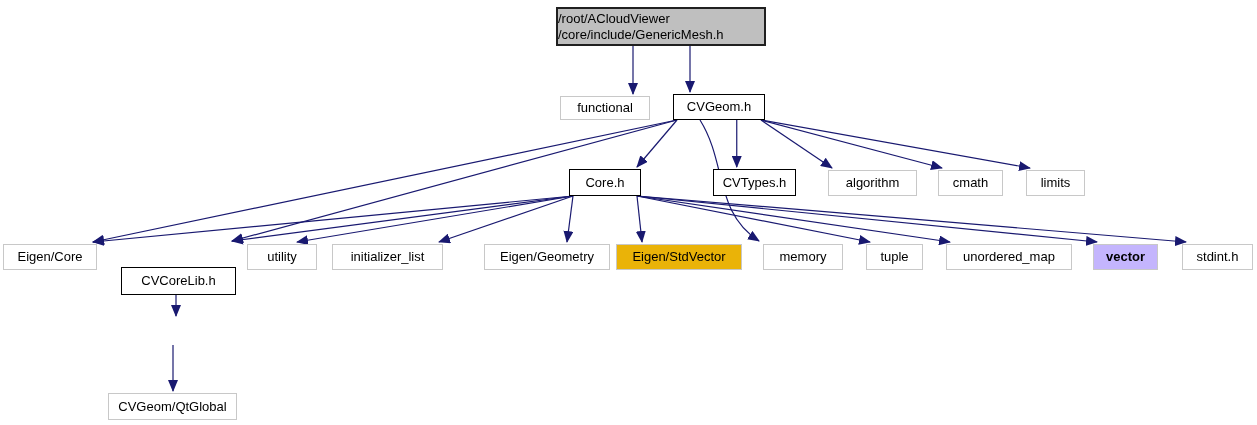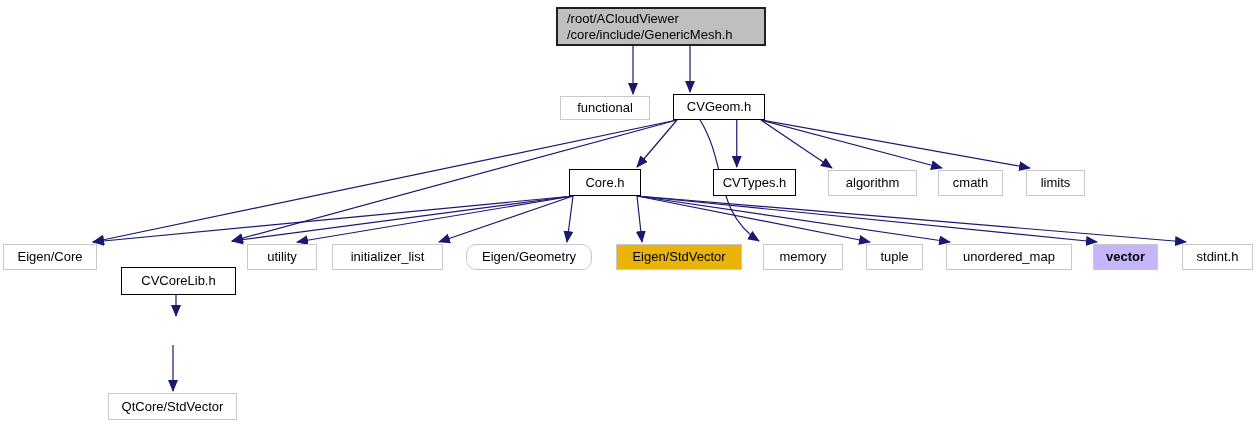--- a/index.html
+++ b/index.html
@@ -34,21 +34,20 @@
     justify-content: center;
     font-size: 13px;
     line-height: 16px;
     color: #000000;
     white-space: nowrap;
     background: #ffffff;
   }
   .node.main {
     justify-content: flex-start;
     text-align: left;
-    padding-left: 9px;
     white-space: pre-line;
     border: 2px solid #202020;
   }
   .node.linked {
     border: 1.4px solid #000000;
   }
   .node.plain {
     border: 1px solid #c8c8c8;
   }
 </style>
@@ -94,21 +93,21 @@
     <div class="node linked" style="left: 673px; top: 94px; width: 92px; height: 26px; background: rgb(255, 255, 255);">CVGeom.h</div>
     <div class="node linked" style="left: 569px; top: 169px; width: 72px; height: 27px; background: rgb(255, 255, 255);">Core.h</div>
     <div class="node linked" style="left: 713px; top: 169px; width: 83px; height: 27px; background: rgb(255, 255, 255);">CVTypes.h</div>
     <div class="node plain" style="left: 828px; top: 170px; width: 89px; height: 26px; background: rgb(255, 255, 255);">algorithm</div>
     <div class="node plain" style="left: 938px; top: 170px; width: 65px; height: 26px; background: rgb(255, 255, 255);">cmath</div>
     <div class="node plain" style="left: 1026px; top: 170px; width: 59px; height: 26px; background: rgb(255, 255, 255);">limits</div>
     <div class="node plain" style="left: 3px; top: 244px; width: 94px; height: 26px; background: rgb(255, 255, 255);">Eigen/Core</div>
     <div class="node linked" style="left: 121px; top: 243px; width: 115px; height: 28px; background: rgb(255, 255, 255); margin-top: 24px;">CVCoreLib.h</div>
     <div class="node plain" style="left: 247px; top: 244px; width: 70px; height: 26px; background: rgb(255, 255, 255);">utility</div>
     <div class="node plain" style="left: 332px; top: 244px; width: 111px; height: 26px; background: rgb(255, 255, 255);">initializer_list</div>
-    <div class="node plain" style="left: 466px; top: 244px; width: 126px; height: 26px; background: rgb(255, 255, 255); border-radius: 10px;">Eigen/Geometry</div>
+    <div class="node plain" style="left: 484px; top: 244px; width: 126px; height: 26px; background: rgb(255, 255, 255);">Eigen/Geometry</div>
     <div class="node plain" style="left: 616px; top: 244px; width: 126px; height: 26px; background: #eab308;">Eigen/StdVector</div>
     <div class="node plain" style="left: 763px; top: 244px; width: 80px; height: 26px; background: rgb(255, 255, 255);">memory</div>
     <div class="node plain" style="left: 866px; top: 244px; width: 57px; height: 26px; background: rgb(255, 255, 255);">tuple</div>
     <div class="node plain" style="left: 946px; top: 244px; width: 126px; height: 26px; background: rgb(255, 255, 255);">unordered_map</div>
     <div class="node plain" style="left: 1093px; top: 244px; width: 65px; height: 26px; background: #c4b5fd; font-weight: bold;">vector</div>
     <div class="node plain" style="left: 1182px; top: 244px; width: 71px; height: 26px; background: rgb(255, 255, 255);">stdint.h</div>
-    <div class="node plain" style="left: 108px; top: 393px; width: 129px; height: 27px; background: rgb(255, 255, 255);">QtCore/StdVector</div>
+    <div class="node plain" style="left: 108px; top: 393px; width: 129px; height: 27px; background: rgb(255, 255, 255);">CVGeom/QtGlobal</div>
   </div>
 
 </body></html>

